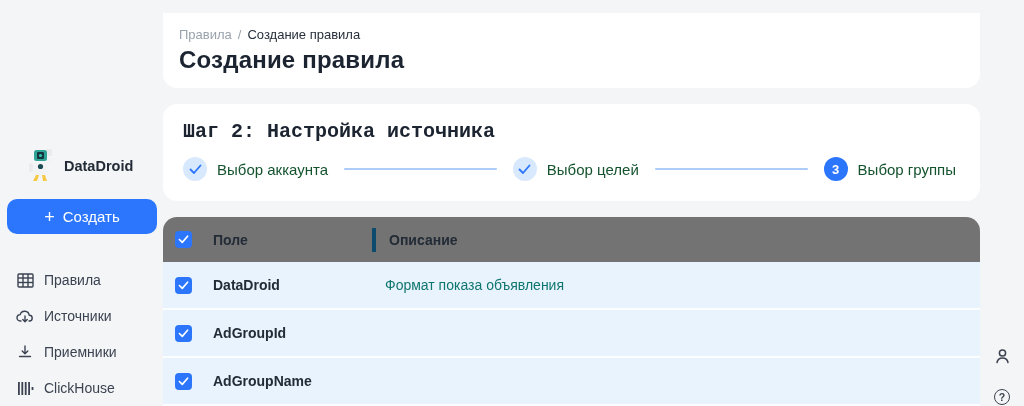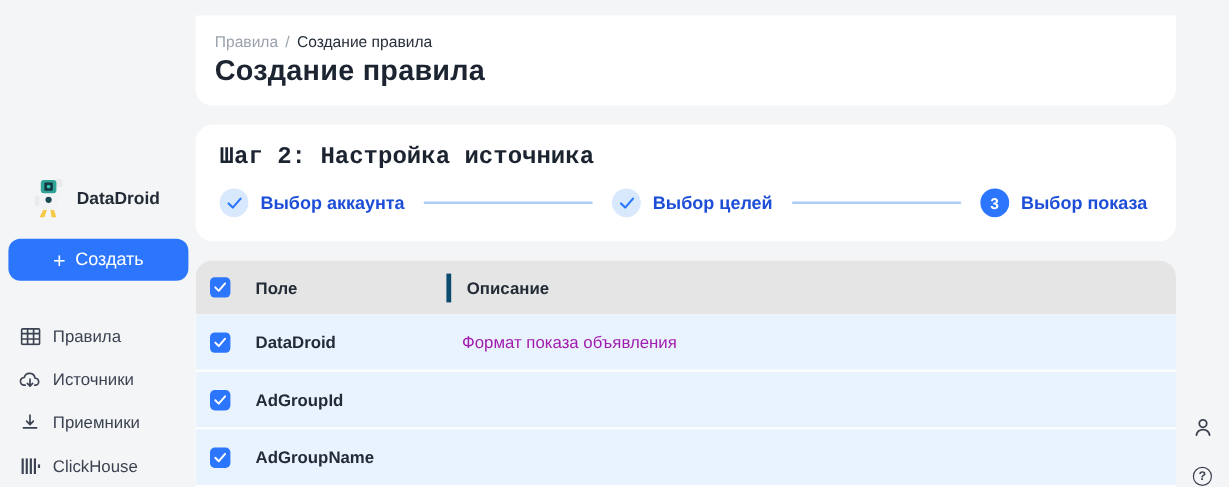--- a/index.html
+++ b/index.html
@@ -40,43 +40,43 @@
   .crumb-sep { color:#9aa2ad; }
   .crumb-current { color:#262f3b; }
   .page-title { font-size:24px; font-weight:700; color:#1b2430; margin-top:4px; letter-spacing:.2px; }
 
   .step-card {
     margin-top:16px; height:97px; border-radius:14px; padding:16px 20px 0 20px;
   }
   .step-title { font-size:20px; font-weight:700; color:#1b2430;font-family:Liberation Mono, monospace; }
   .stepper { display:flex; align-items:center; margin-top:14px; padding-right:4px; }
   .step { display:flex; align-items:center; gap:10px; }
-  .step-label { font-size:15px; color:#1d4ed8; font-weight:700; white-space:nowrap; }
+  .step-label { font-size:15px; color:#14532d; font-weight:400; white-space:nowrap; }
   .step-circle {
     width:24px; height:24px; border-radius:50%;
     display:flex; align-items:center; justify-content:center; flex:0 0 24px;
   }
   .step-circle.done { background:#d8e9fd; }
   .step-circle.active { background:#2b76fd; color:#fff; font-size:13px; font-weight:600; }
   .connector { flex:1; height:2px; background:#abcdf8; margin:0 16px; border-radius:1px; }
 
   .table-card {
     margin-top:16px; flex:1; border-radius:14px 14px 0 0; overflow:hidden;
     display:flex; flex-direction:column;
   }
-  .t-header { height:45px; display:flex; align-items:center; background:#e5e5e5; }
+  .t-header { height:45px; display:flex; align-items:center; background:#737373; }
   .t-row {
     height:48px; display:flex; align-items:center; background:#e9f3fe;
     border-bottom:2px solid rgba(255,255,255,.8); cursor:pointer;
   }
   .t-row.partial { flex:1; border-bottom:none; }
   .cell-check { width:50px; flex:0 0 50px; padding-left:12px; }
   .cell-field { width:159px; flex:0 0 159px; font-weight:700; color:#222b36; font-size:14px; }
   .t-header .cell-field { font-weight:700; }
-  .cell-desc { flex:1; padding-left:13px; color:#a21caf; font-size:14px; }
+  .cell-desc { flex:1; padding-left:13px; color:#0f766e; font-size:14px; }
   .t-header .cell-desc { border-left:4px solid #0c4a6e; font-weight:700; color:#222b36;
     height:24px; display:flex; align-items:center; }
   .checkbox {
     width:17px; height:17px; border-radius:4px; background:#2b76fd;
     display:flex; align-items:center; justify-content:center; cursor:pointer;
   }
 
   
   .right-rail { width:44px; flex:0 0 44px; display:flex; flex-direction:column; align-items:center; padding-top:22px; gap:23px; }
   .rail-btn { width:18px; height:18px; display:flex; align-items:center; justify-content:center; cursor:pointer; }
@@ -193,21 +193,21 @@
                 <path d="M1.5 5.5 L5 9 L11.5 1.5"></path>
               </svg>
           </span>
           <span class="step-label">Выбор целей</span>
         </div>
 
         <div class="connector"></div>
 
         <div class="step">
           <span class="step-circle active">3</span>
-          <span class="step-label">Выбор показа</span>
+          <span class="step-label">Выбор группы</span>
         </div>
 
       </div>
     </div>
 
     <div class="card table-card">
 
       <div class="t-header">
         <div class="cell-check">
           <span class="checkbox">

